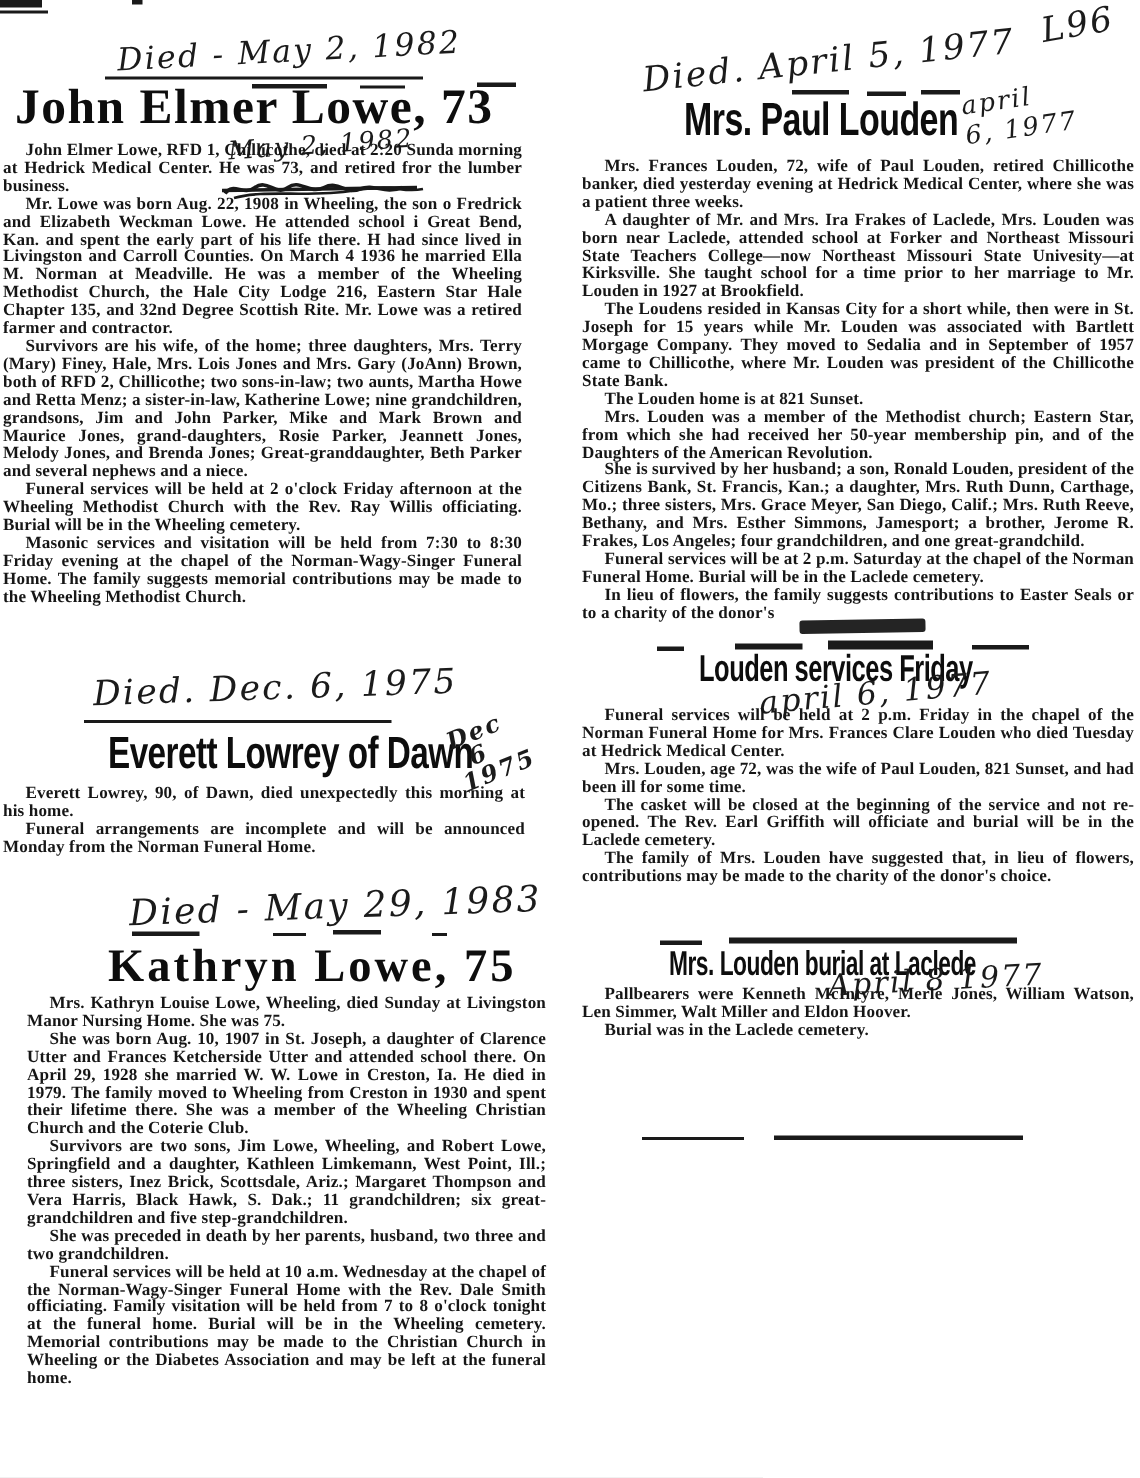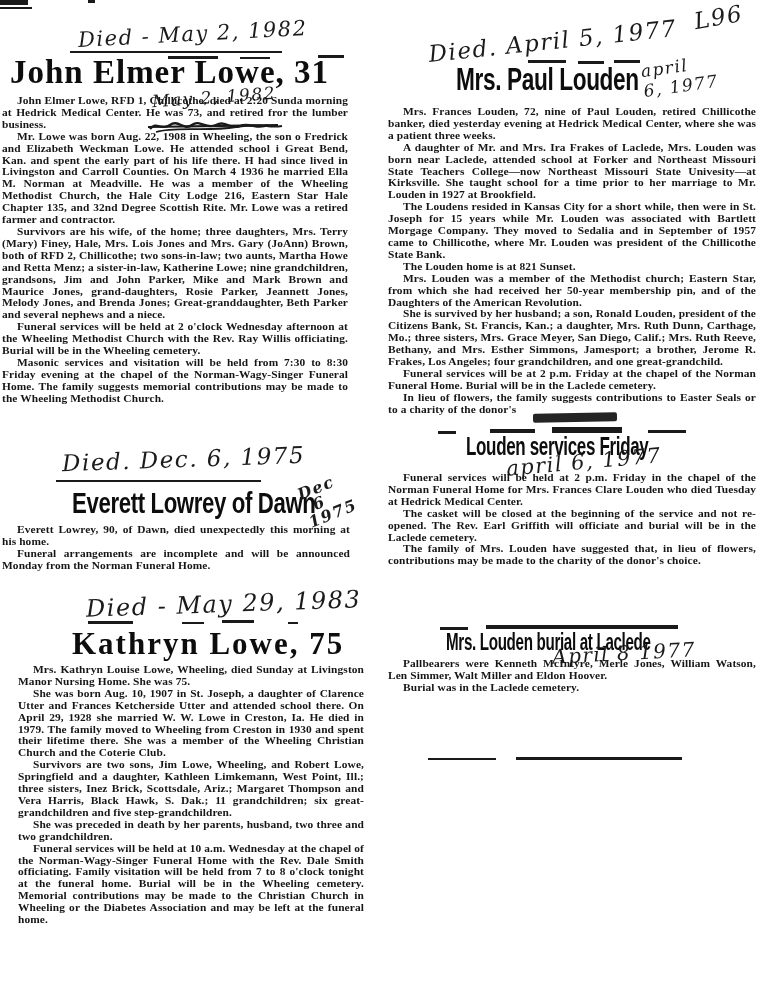--- a/index.html
+++ b/index.html
@@ -47,29 +47,29 @@
   <div class="rule" style="left:88px;top:0;width:7px;height:3px;"></div>
 
   <div class="hw" style="left:694px;top:4px;font-size:23px;transform:rotate(-10deg);">L96</div>
 
   <div class="hw" style="left:78px;top:22px;font-size:21px;transform:rotate(-3deg);">Died - May 2, 1982</div>
   <div class="rule" style="left:70px;top:51px;width:212px;height:2px;"></div>
   <div class="rule" style="left:168px;top:56px;width:50px;height:3px;"></div>
   <div class="rule" style="left:240px;top:57px;width:30px;height:2px;"></div>
   <div class="rule" style="left:318px;top:55px;width:26px;height:3px;"></div>
 
-  <h1 class="headline-serif" style="left:10px;top:54px;font-size:33px;">John Elmer Lowe, 31</h1>
+  <h1 class="headline-serif" style="left:10px;top:54px;font-size:33px;">John Elmer Lowe, 73</h1>
 
   <div class="hw" style="left:152px;top:87px;font-size:17px;transform:rotate(-4deg);">May 2, 1982</div>
 
   <div class="ob-body" style="left:2px;top:95px;width:346px;">
     <p>John Elmer Lowe, RFD 1, Chillicothe, died at 2:20 Sunda morning at Hedrick Medical Center. He was 73, and retired fror the lumber business.</p>
     <p>Mr. Lowe was born Aug. 22, 1908 in Wheeling, the son o Fredrick and Elizabeth Weckman Lowe. He attended school i Great Bend, Kan. and spent the early part of his life there. H had since lived in Livingston and Carroll Counties. On March 4 1936 he married Ella M. Norman at Meadville. He was a member of the Wheeling Methodist Church, the Hale City Lodge 216, Eastern Star Hale Chapter 135, and 32nd Degree Scottish Rite. Mr. Lowe was a retired farmer and contractor.</p>
     <p>Survivors are his wife, of the home; three daughters, Mrs. Terry (Mary) Finey, Hale, Mrs. Lois Jones and Mrs. Gary (JoAnn) Brown, both of RFD 2, Chillicothe; two sons-in-law; two aunts, Martha Howe and Retta Menz; a sister-in-law, Katherine Lowe; nine grandchildren, grandsons, Jim and John Parker, Mike and Mark Brown and Maurice Jones, grand-daughters, Rosie Parker, Jeannett Jones, Melody Jones, and Brenda Jones; Great-granddaughter, Beth Parker and several nephews and a niece.</p>
-    <p>Funeral services will be held at 2 o'clock Wednesday afternoon at the Wheeling Methodist Church with the Rev. Ray Willis officiating. Burial will be in the Wheeling cemetery.</p>
+    <p>Funeral services will be held at 2 o'clock Friday afternoon at the Wheeling Methodist Church with the Rev. Ray Willis officiating. Burial will be in the Wheeling cemetery.</p>
     <p>Masonic services and visitation will be held from 7:30 to 8:30 Friday evening at the chapel of the Norman-Wagy-Singer Funeral Home. The family suggests memorial contributions may be made to the Wheeling Methodist Church.</p>
   </div>
 
   <svg class="scribble" style="left:146px;top:117px;" width="140" height="20" viewBox="0 0 140 20">
     <path d="M4 12 C10 4 16 14 24 8 S38 14 46 8 S60 13 70 8 S84 13 94 9 S110 13 122 8" stroke="#191919" stroke-width="2.4" fill="none"></path>
     <path d="M2 10 L132 8" stroke="#191919" stroke-width="2.2" fill="none"></path>
     <path d="M10 15 C30 9 60 15 90 10 S120 12 136 9" stroke="#191919" stroke-width="1.8" fill="none"></path>
   </svg>
 
   <div class="hw" style="left:62px;top:446px;font-size:23px;transform:rotate(-2deg);">Died. Dec. 6, 1975</div>
@@ -110,43 +110,44 @@
   <div class="rule" style="left:614px;top:60px;width:26px;height:3px;"></div>
 
   <h1 class="headline-sans" style="left:456px;top:62px;font-size:31px;transform:scaleX(0.73);">Mrs. Paul Louden</h1>
 
   <div class="hw" style="left:642px;top:56px;font-size:17px;line-height:20px;transform:rotate(-8deg);">
     <span class="hw-line">april</span>
     <span class="hw-line">6, 1977</span>
   </div>
 
   <div class="ob-body" style="left:388px;top:106px;width:368px;">
-    <p>Mrs. Frances Louden, 72, nine of Paul Louden, retired Chillicothe banker, died yesterday evening at Hedrick Medical Center, where she was a patient three weeks.</p>
+    <p>Mrs. Frances Louden, 72, wife of Paul Louden, retired Chillicothe banker, died yesterday evening at Hedrick Medical Center, where she was a patient three weeks.</p>
     <p>A daughter of Mr. and Mrs. Ira Frakes of Laclede, Mrs. Louden was born near Laclede, attended school at Forker and Northeast Missouri State Teachers College—now Northeast Missouri State Univesity—at Kirksville. She taught school for a time prior to her marriage to Mr. Louden in 1927 at Brookfield.</p>
     <p>The Loudens resided in Kansas City for a short while, then were in St. Joseph for 15 years while Mr. Louden was associated with Bartlett Morgage Company. They moved to Sedalia and in September of 1957 came to Chillicothe, where Mr. Louden was president of the Chillicothe State Bank.</p>
     <p>The Louden home is at 821 Sunset.</p>
     <p>Mrs. Louden was a member of the Methodist church; Eastern Star, from which she had received her 50-year membership pin, and of the Daughters of the American Revolution.</p>
     <p>She is survived by her husband; a son, Ronald Louden, president of the Citizens Bank, St. Francis, Kan.; a daughter, Mrs. Ruth Dunn, Carthage, Mo.; three sisters, Mrs. Grace Meyer, San Diego, Calif.; Mrs. Ruth Reeve, Bethany, and Mrs. Esther Simmons, Jamesport; a brother, Jerome R. Frakes, Los Angeles; four grandchildren, and one great-grandchild.</p>
-    <p>Funeral services will be at 2 p.m. Friday at the chapel of the Norman Funeral Home. Burial will be in the Laclede cemetery.</p>
+    <p>Funeral services will be at 2 p.m. Saturday at the chapel of the Norman Funeral Home. Burial will be in the Laclede cemetery.</p>
     <p>In lieu of flowers, the family suggests contributions to Easter Seals or to a charity of the donor's</p>
   </div>
 
   <div class="smudge" style="left:533px;top:413px;width:84px;height:9px;transform:rotate(-1deg);"></div>
 
   <div class="rule" style="left:438px;top:431px;width:18px;height:3px;"></div>
   <div class="rule" style="left:490px;top:429px;width:45px;height:4px;"></div>
   <div class="rule" style="left:552px;top:427px;width:70px;height:6px;"></div>
   <div class="rule" style="left:648px;top:430px;width:38px;height:3px;"></div>
 
   <h1 class="headline-sans" style="left:466px;top:432px;font-size:25px;transform:scaleX(0.68);">Louden services Friday</h1>
 
   <div class="hw" style="left:506px;top:450px;font-size:21px;transform:rotate(-5deg);">april 6, 1977</div>
 
   <div class="ob-body" style="left:388px;top:472px;width:368px;">
     <p>Funeral services will be held at 2 p.m. Friday in the chapel of the Norman Funeral Home for Mrs. Frances Clare Louden who died Tuesday at Hedrick Medical Center.</p>
+    <p>Mrs. Louden, age 72, was the wife of Paul Louden, 821 Sunset, and had been ill for some time.</p>
     <p>The casket will be closed at the beginning of the service and not re-opened. The Rev. Earl Griffith will officiate and burial will be in the Laclede cemetery.</p>
     <p>The family of Mrs. Louden have suggested that, in lieu of flowers, contributions may be made to the charity of the donor's choice.</p>
   </div>
 
   <div class="rule" style="left:486px;top:625px;width:192px;height:4px;"></div>
   <div class="rule" style="left:440px;top:627px;width:28px;height:3px;"></div>
 
   <h1 class="headline-sans" style="left:446px;top:629px;font-size:23px;transform:scaleX(0.66);">Mrs. Louden burial at Laclede</h1>
 
   <div class="hw" style="left:552px;top:641px;font-size:20px;transform:rotate(-3deg);">April 8 1977</div>

